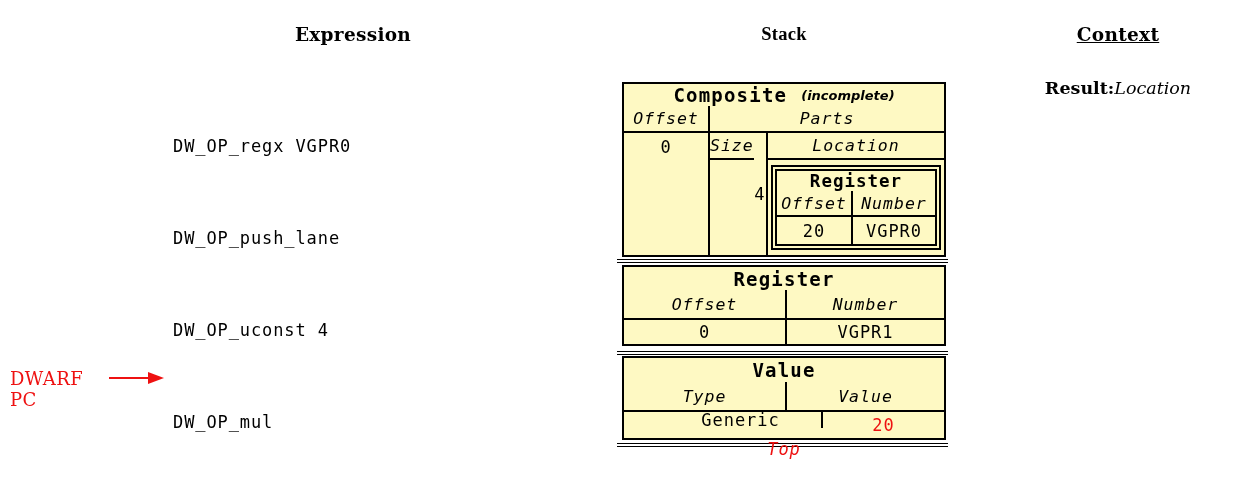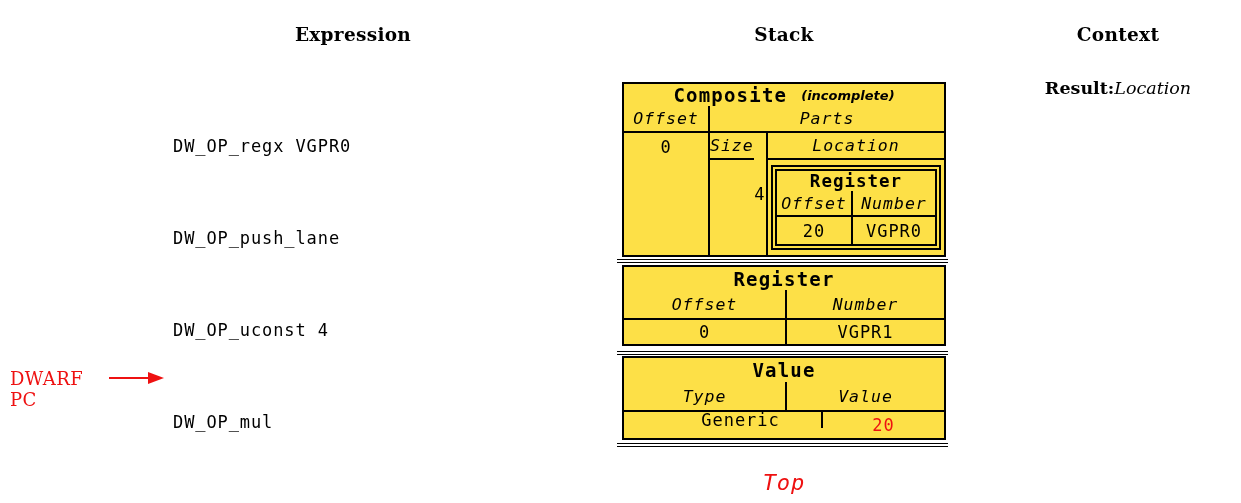--- a/index.html
+++ b/index.html
@@ -19,21 +19,21 @@
   }
   .pc-label {
     position:absolute; left:10px; top:368px; width:104px; text-align:left;
     font-family:"DejaVu Serif", serif; font-size:18px; letter-spacing:.4px;
     color:var(--red);
   }
   .pc-arrow { position:absolute; left:108px; top:369px; }
   
   .stk-table {
     position:absolute; left:622px; width:324px; border:2px solid #000;
-    box-sizing:border-box; background:#fde047;
+    box-sizing:border-box; background:#fef9c3;
   }
   .t-title { display:flex; justify-content:center; align-items:center;
     font-weight:bold; font-size:19px; letter-spacing:1.2px; }
   .t-subtitle { font-family:"DejaVu Sans", sans-serif; font-style:italic;
     font-weight:bold; font-size:13px; letter-spacing:0;margin-left:14px; }
   .hdr-cell { font-style:italic; font-size:16.5px; letter-spacing:1px;
     display:flex; justify-content:center; align-items:center; box-sizing:border-box; }
   .val-cell { font-size:17px; letter-spacing:1px;
     display:flex; justify-content:center; align-items:center; box-sizing:border-box; }
   .bb { border-bottom:2px solid #000; }
@@ -52,40 +52,40 @@
   .mini-c2 { flex:1; }
   
   .two-row { display:flex; }
   .two-c1 { width:163px; border-right:2px solid #000; box-sizing:border-box; }
   .two-c2 { flex:1; }
   .sep {
     position:absolute; left:617px; width:331px; height:2px;
     border-top:1.5px solid #000; border-bottom:1.5px solid #000;
   }
   .top-label {
-    position:absolute; left:622px; top:470px; width:324px; text-align:center;
-    font-style:italic; font-size:22px; letter-spacing:1px; color:var(--red);
+    position:absolute; left:622px; top:439px; width:324px; text-align:center;
+    font-style:italic; font-size:17px; letter-spacing:1px; color:var(--red);
   }
   
   .ctx-line {
     position:absolute; left:1022px; width:192px; text-align:center;
     font-family:"DejaVu Serif", serif; font-size:17.5px;
   }
   .ctx-line .lbl { font-weight:bold;text-align:center; }
   .ctx-line .val { font-style:italic; }
   .red { color:var(--red); }
 </style>
 </head>
 <body>
 
 <div class="canvas">
 
   <div class="col-header" style="left:173px; width:360px;">Expression</div>
-  <div class="col-header" style="left:622px; width:324px;">Stack</div>
-  <div class="col-header" style="left:1022px; width:192px;">Context</div>
+  <div class="col-header" style="left:622px; width:324px;font-family:Liberation Serif, serif;">Stack</div>
+  <div class="col-header" style="left:1022px; width:192px;text-decoration:underline;">Context</div>
 
   <div class="expr-list">
     <div>DW_OP_regx VGPR0</div>
     <div>DW_OP_push_lane</div>
     <div>DW_OP_uconst 4</div>
     <div>DW_OP_mul</div>
     <div>DW_OP_offset</div>
     
     
     

